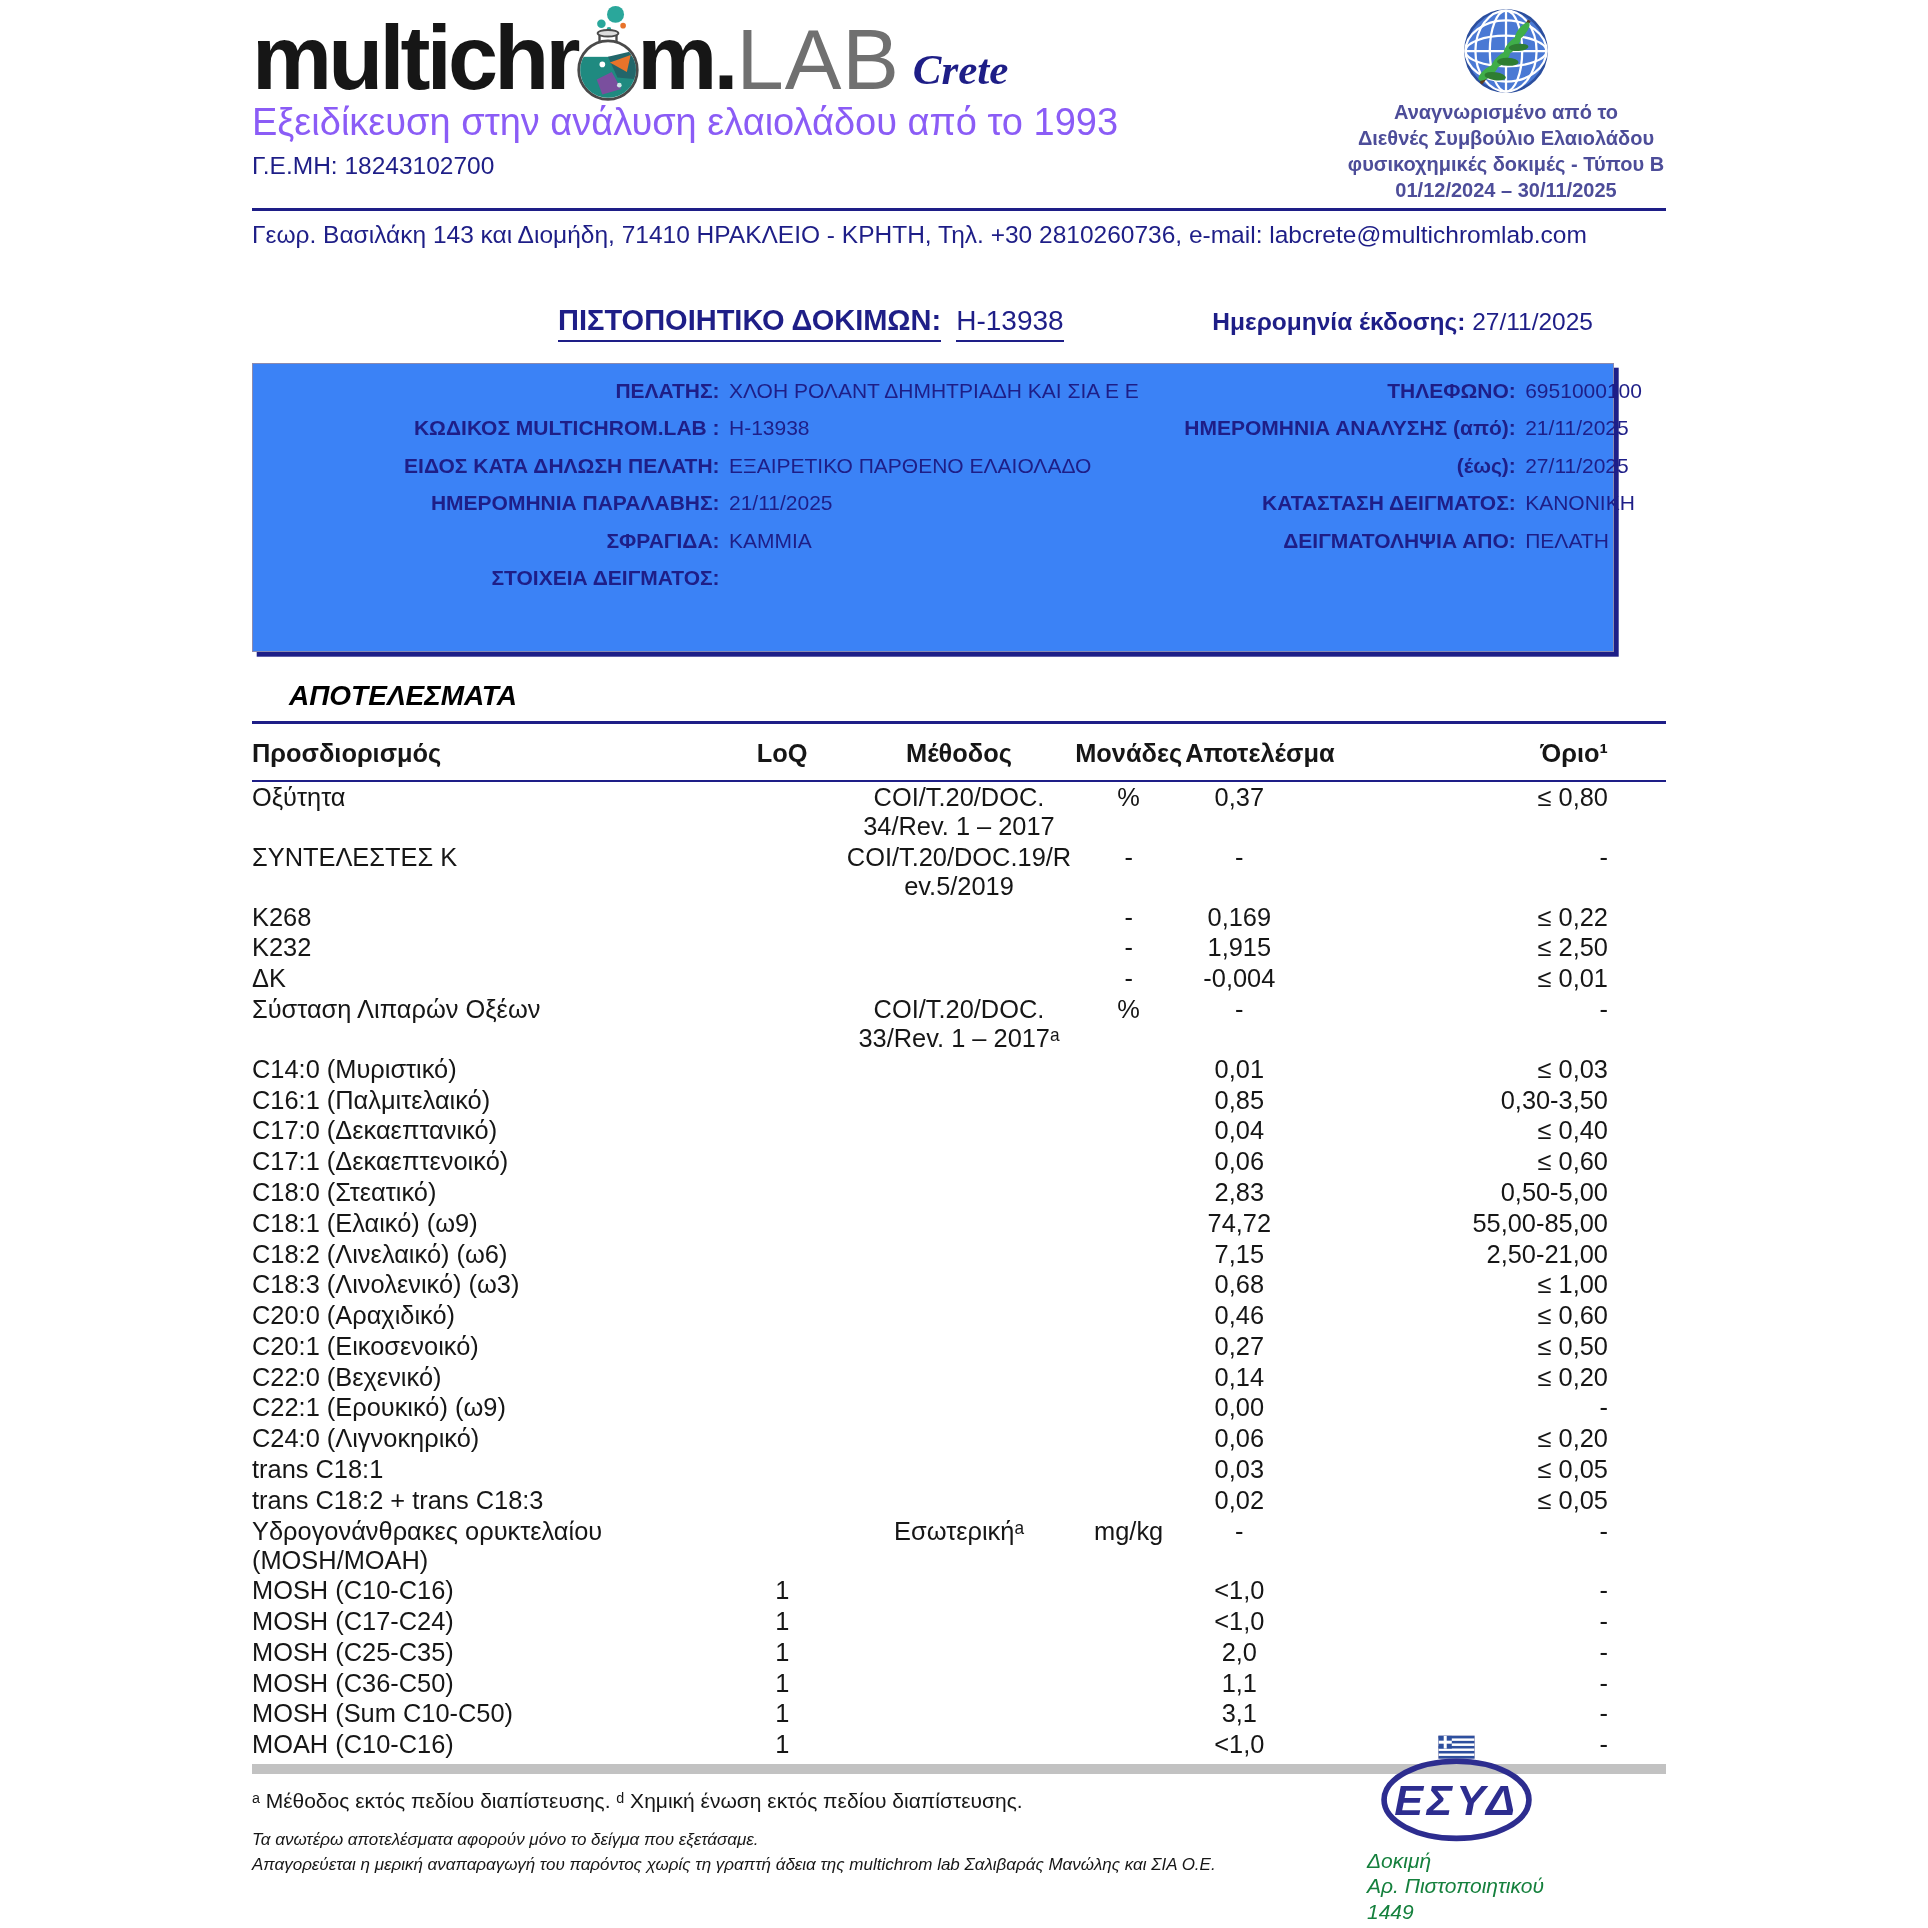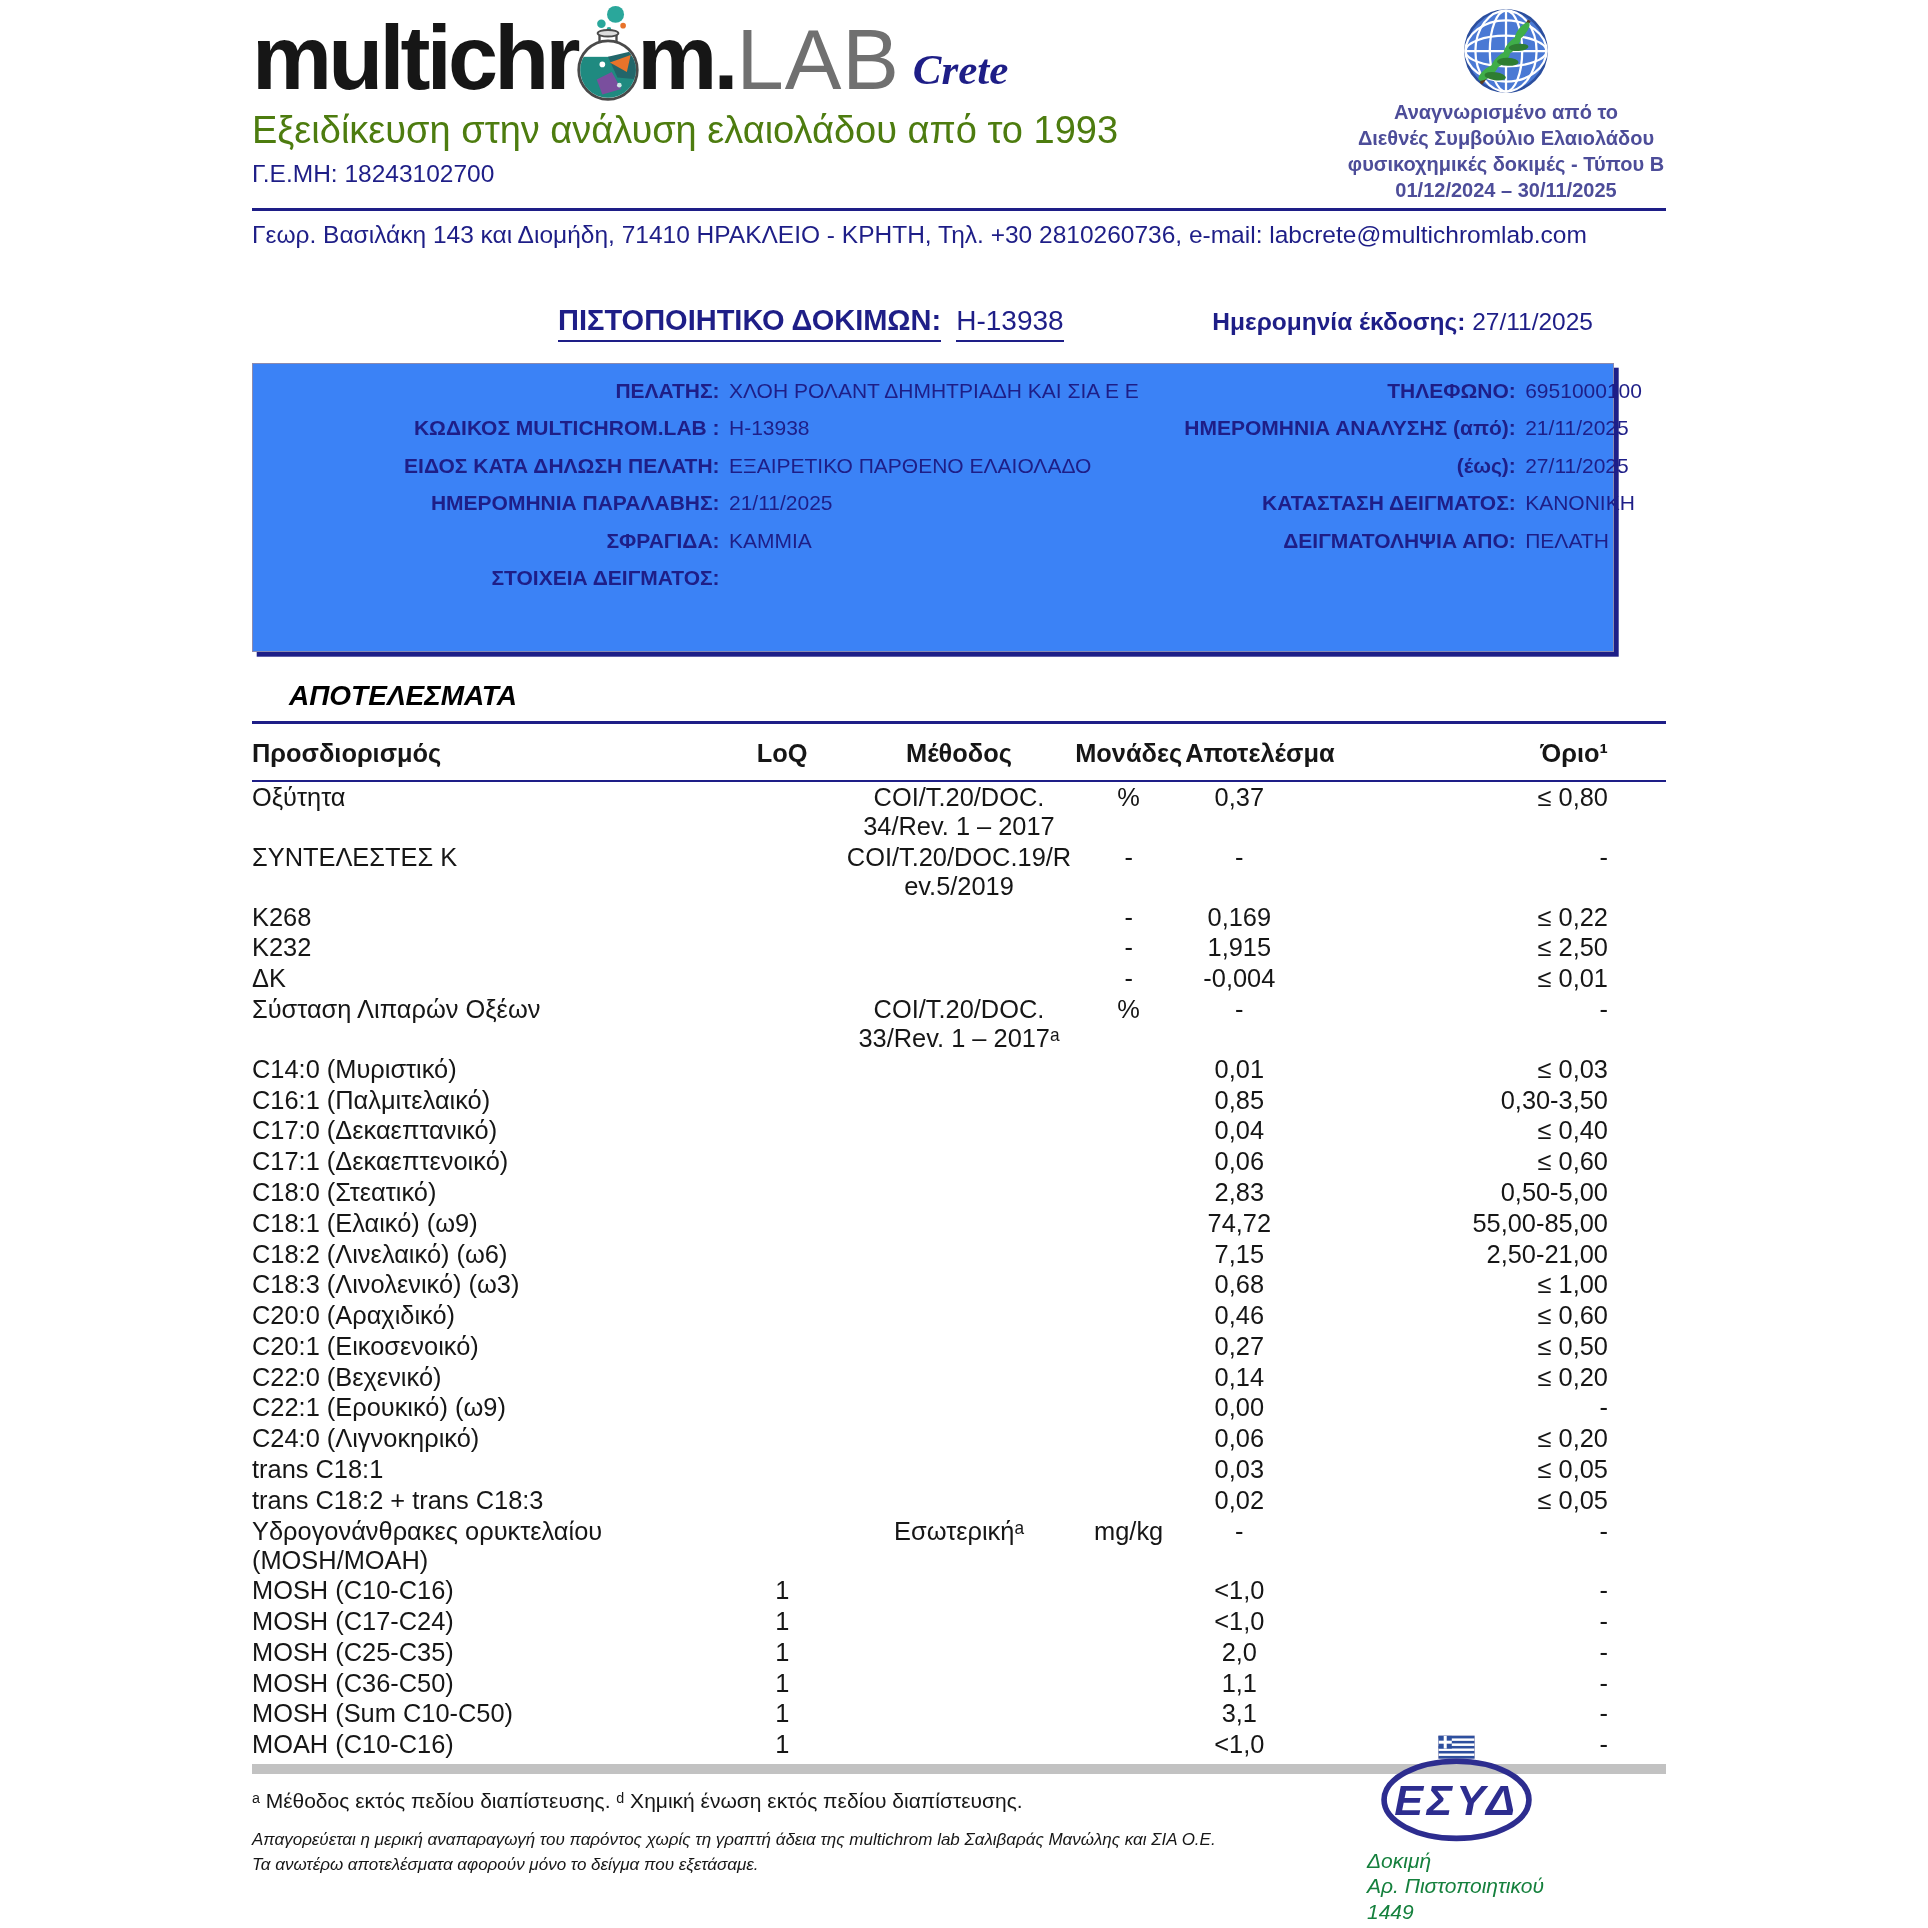--- a/index.html
+++ b/index.html
@@ -8,21 +8,21 @@
         --navy:#1e1e87;}
   .content{margin:0 262px 0 252px;}
   
   .hdr{display:flex;justify-content:space-between;align-items:flex-start;padding-top:4px;}
   .logo-line{display:flex;align-items:flex-end;}
   .logo-bold{font-size:90px;font-weight:800;letter-spacing:-3.8px;color:#161616;line-height:.95;}
   .logo-lab{font-size:85px;font-weight:400;color:#707070;letter-spacing:0.9px;line-height:.95;margin-left:1.9px;}
   .logo-crete{font-family:"Liberation Serif","DejaVu Serif",serif;font-style:italic;font-weight:700;
               font-size:43px;color:var(--navy);margin:0 0 7.5px 13px;}
   .flask{margin:0 -4.7px -2.8px -2.8px;}
-  .tagline{font-size:38px;color:#4d7c0f;margin-top:8px;letter-spacing:0;}
+  .tagline{font-size:38px;color:#8b5cf6;margin-top:0px;letter-spacing:0;}
   .gemi{font-size:24.5px;color:var(--navy);margin-top:7.5px;}
   .accr{width:320px;text-align:center;padding-top:1.9px;flex:0 0 auto;}
   .accr-line{font-size:20px;font-weight:700;color:#4d4d99;line-height:1.3;}
   .rule{border-top:3.8px solid var(--navy);margin-top:5.6px;}
   .address{font-size:24.5px;color:var(--navy);margin-top:9.4px;}
   
   .title-row{display:flex;align-items:baseline;margin-top:55px;}
   .title{margin-left:306px;font-size:29px;font-weight:700;color:var(--navy);
          border-bottom:2.8px solid var(--navy);padding-bottom:2.8px;}
   .cert-no{margin-left:15px;font-size:28px;color:var(--navy);border-bottom:2.8px solid var(--navy);padding-bottom:2.8px;}
@@ -441,22 +441,22 @@
             <td class="c-result">&lt;1,0</td>
             <td class="c-limit">-</td>
           </tr>
         </tbody>
     </table>
     <div class="graybar"></div>
 
     <div class="marks">ᵃ Μέθοδος εκτός πεδίου διαπίστευσης. ᵈ Χημική ένωση εκτός πεδίου διαπίστευσης.</div>
 
     <div class="notes">
+      <div class="note-line">Τα ανωτέρω αποτελέσματα αφορούν μόνο το δείγμα που εξετάσαμε.</div>
       <div class="note-line">Απαγορεύεται η μερική αναπαραγωγή του παρόντος χωρίς τη γραπτή άδεια της multichrom lab Σαλιβαράς Μανώλης και ΣΙΑ Ο.Ε.</div>
-      <div class="note-line">Τα ανωτέρω αποτελέσματα αφορούν μόνο το δείγμα που εξετάσαμε.</div>
 
     </div>
 
   </div>
 
   <div class="esyd">
     <svg width="179" height="111" viewBox="0 0 190 118">
       <g>
         <rect x="76" y="2" width="38" height="24" fill="#ffffff" stroke="#9999bb" stroke-width="0.8"></rect>
         <rect x="76" y="2" width="38" height="2.7" fill="#2d4f9e"></rect>

